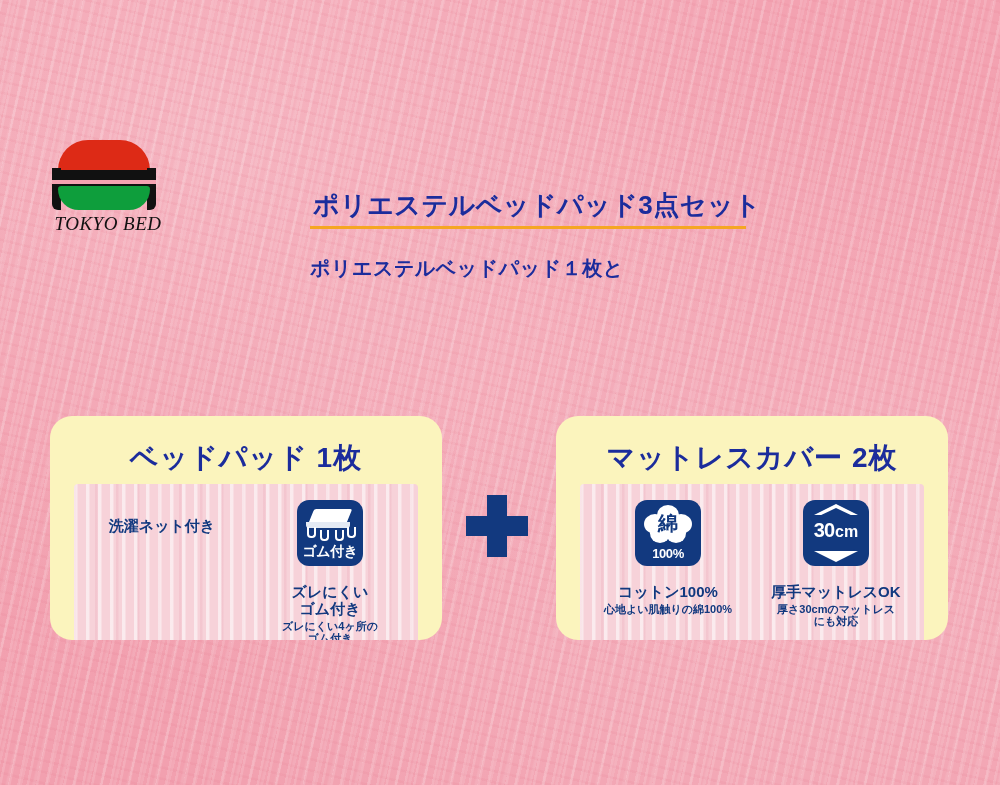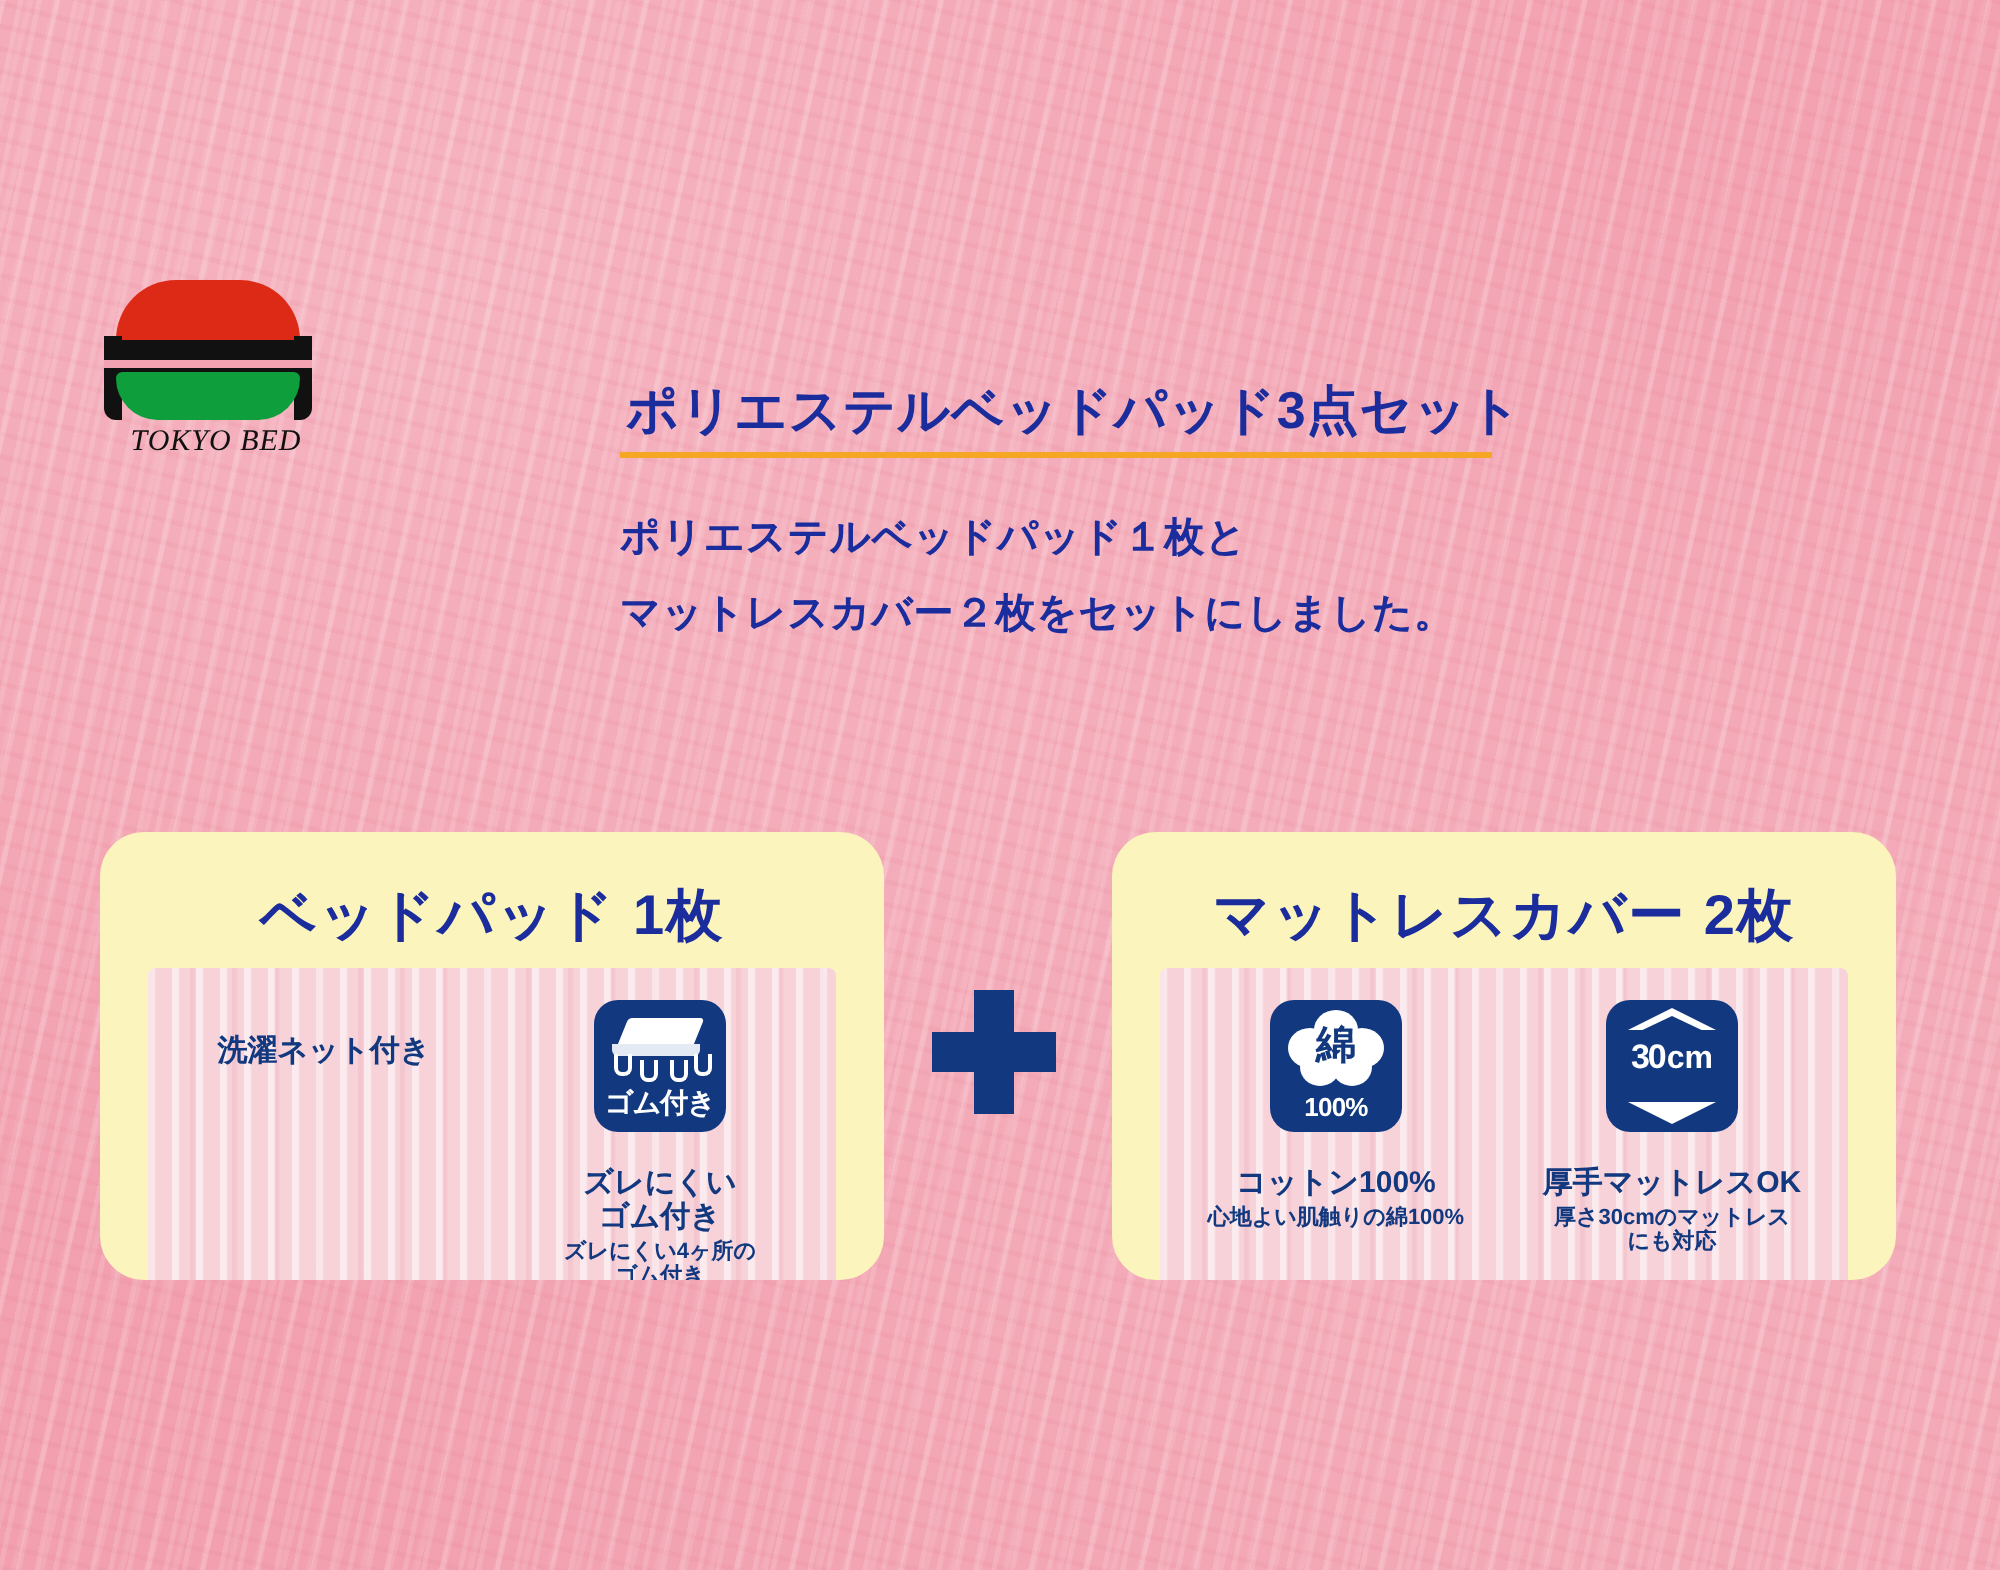--- a/index.html
+++ b/index.html
@@ -90,21 +90,21 @@
     position: absolute;
     right: 0; top: 28px;
     width: 9px; height: 42px;
     background: #111111;
     border-radius: 0 0 6px 0;
   }
   .logo-text {
     margin-top: 5px;
     font-family: "Liberation Serif", "DejaVu Serif", serif;
     font-style: italic;
-    font-size: 15px;
+    font-size: 19px;
     letter-spacing: 0.5px;
     color: #111111;
     text-align: center;
     width: 112px;
   }
 
   
   .headline {
     position: absolute;
     left: 313px;
@@ -366,21 +366,21 @@
   }
   .cm-text {
     position: absolute;
     left: 0; right: 0; top: 19px;
     height: 28px;
     display: flex;
     align-items: baseline;
     justify-content: center;
     color: #ffffff;
   }
-  .cm-num { font-size: 17px; font-weight: bold; letter-spacing: -1px; }
+  .cm-num { font-size: 20px; font-weight: bold; letter-spacing: -1px; }
   .cm-unit { font-size: 16px; font-weight: bold; margin-left: 1px; }
 
   
   .plus {
     position: absolute;
     left: 466px;
     top: 495px;
     width: 62px;
     height: 62px;
   }
@@ -405,21 +405,20 @@
       <div class="logo-bar-mid"></div>
       <div class="logo-bar-bot"></div>
       <div class="logo-green"></div>
     </div>
     <div class="logo-text">TOKYO BED</div>
   </div>
 
   <div class="headline">ポリエステルベッドパッド3点セット</div>
   <div class="headline-rule"></div>
   <div class="subline subline-1">ポリエステルベッドパッド１枚と</div>
-  <div class="subline subline-2">マットレスカバー２枚をセットにしました。</div>
 
   <div class="card card-left">
     <div class="card-header">
       <span class="card-header-text">ベッドパッド 1枚</span>
     </div>
     <div class="card-body">
 
       <div class="feature">
         <div class="feature-title">洗濯ネット付き</div>
       </div>

